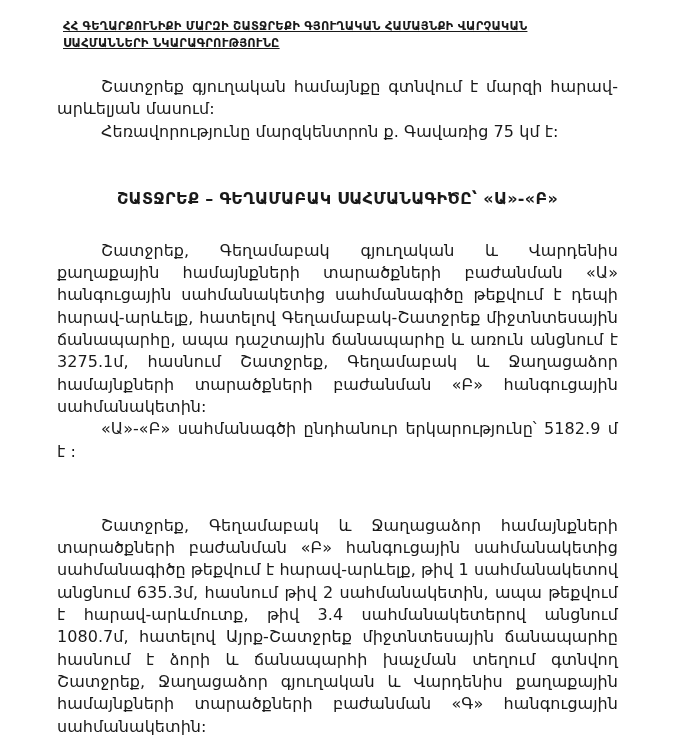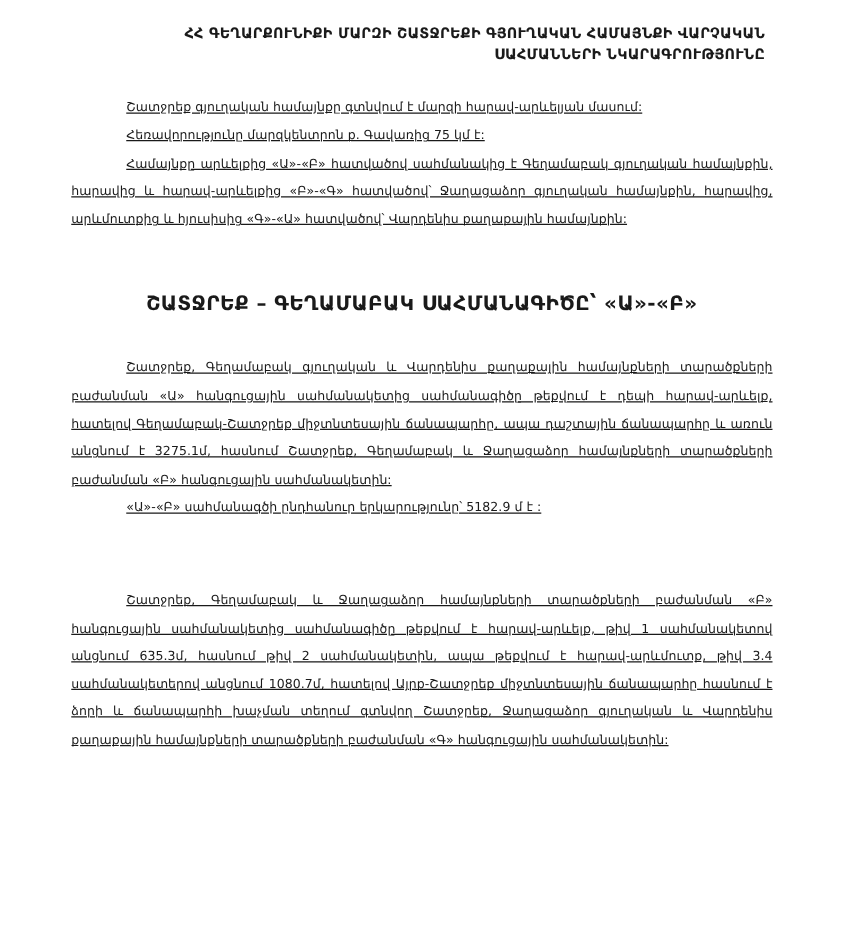--- a/index.html
+++ b/index.html
@@ -16,43 +16,43 @@
     overflow: hidden;
   }
   .page {
     position: relative;
     width: 675px;
     height: 746px;
     box-sizing: border-box;
     padding: 14px 57px 0 57px;
   }
   .doc-title {
-    text-align: right;
+    text-align: left;
     font-size: 11.5px;
     font-weight: bold;
     line-height: 17px;
     letter-spacing: 0.2px;
     margin: 0 6px;
     padding-top: 4px;
+    text-decoration: underline;
   }
   .doc-title .tl {
     display: block;
   }
   .spacer-after-title {
     height: 24px;
   }
   p.body-par {
     text-align: justify;
     text-justify: inter-word;
-    font-size: 10px;
+    font-size: 16px;
     line-height: 22.3px;
     margin: 0;
     text-indent: 44px;
     letter-spacing: 0.05px;
-    text-decoration: underline;
   }
   .section-head {
     text-align: center;
     font-size: 16px;
     font-weight: bold;
     line-height: 22px;
     margin: 0;
     letter-spacing: 0.3px;
   }
   .gap-lg { height: 45px; }
@@ -68,21 +68,20 @@
     <span class="tl">ՀՀ ԳԵՂԱՐՔՈՒՆԻՔԻ ՄԱՐԶԻ ՇԱՏՋՐԵՔԻ ԳՅՈՒՂԱԿԱՆ ՀԱՄԱՅՆՔԻ ՎԱՐՉԱԿԱՆ</span>
     <span class="tl">ՍԱՀՄԱՆՆԵՐԻ ՆԿԱՐԱԳՐՈՒԹՅՈՒՆԸ</span>
   </div>
 
   <div class="spacer-after-title"></div>
 
   <p class="body-par">Շատջրեք գյուղական համայնքը գտնվում է մարզի հարավ-արևելյան մասում:</p>
 
   <p class="body-par">Հեռավորությունը մարզկենտրոն ք. Գավառից 75 կմ է:</p>
 
-  <p class="body-par">Համայնքը արևելքից «Ա»-«Բ» հատվածով սահմանակից է Գեղամաբակ գյուղական համայնքին, հարավից և հարավ-արևելքից «Բ»-«Գ» հատվածով՝ Ջաղացաձոր գյուղական համայնքին, հարավից, արևմուտքից և հյուսիսից «Գ»-«Ա» հատվածով՝ Վարդենիս քաղաքային համայնքին:</p>
 
   <div class="gap-lg"></div>
 
   <div class="section-head">ՇԱՏՋՐԵՔ – ԳԵՂԱՄԱԲԱԿ ՍԱՀՄԱՆԱԳԻԾԸ՝ «Ա»-«Բ»</div>
 
   <div class="gap-md"></div>
 
   <p class="body-par">Շատջրեք, Գեղամաբակ գյուղական և Վարդենիս քաղաքային համայնքների տարածքների բաժանման «Ա» հանգուցային սահմանակետից սահմանագիծը թեքվում է դեպի հարավ-արևելք, հատելով Գեղամաբակ-Շատջրեք միջտնտեսային ճանապարհը, ապա դաշտային ճանապարհը և առուն անցնում է 3275.1մ, հասնում Շատջրեք, Գեղամաբակ և Ջաղացաձոր համայնքների տարածքների բաժանման «Բ» հանգուցային սահմանակետին:</p>
 
   <p class="body-par">«Ա»-«Բ» սահմանագծի ընդհանուր երկարությունը՝ 5182.9 մ է :</p>

